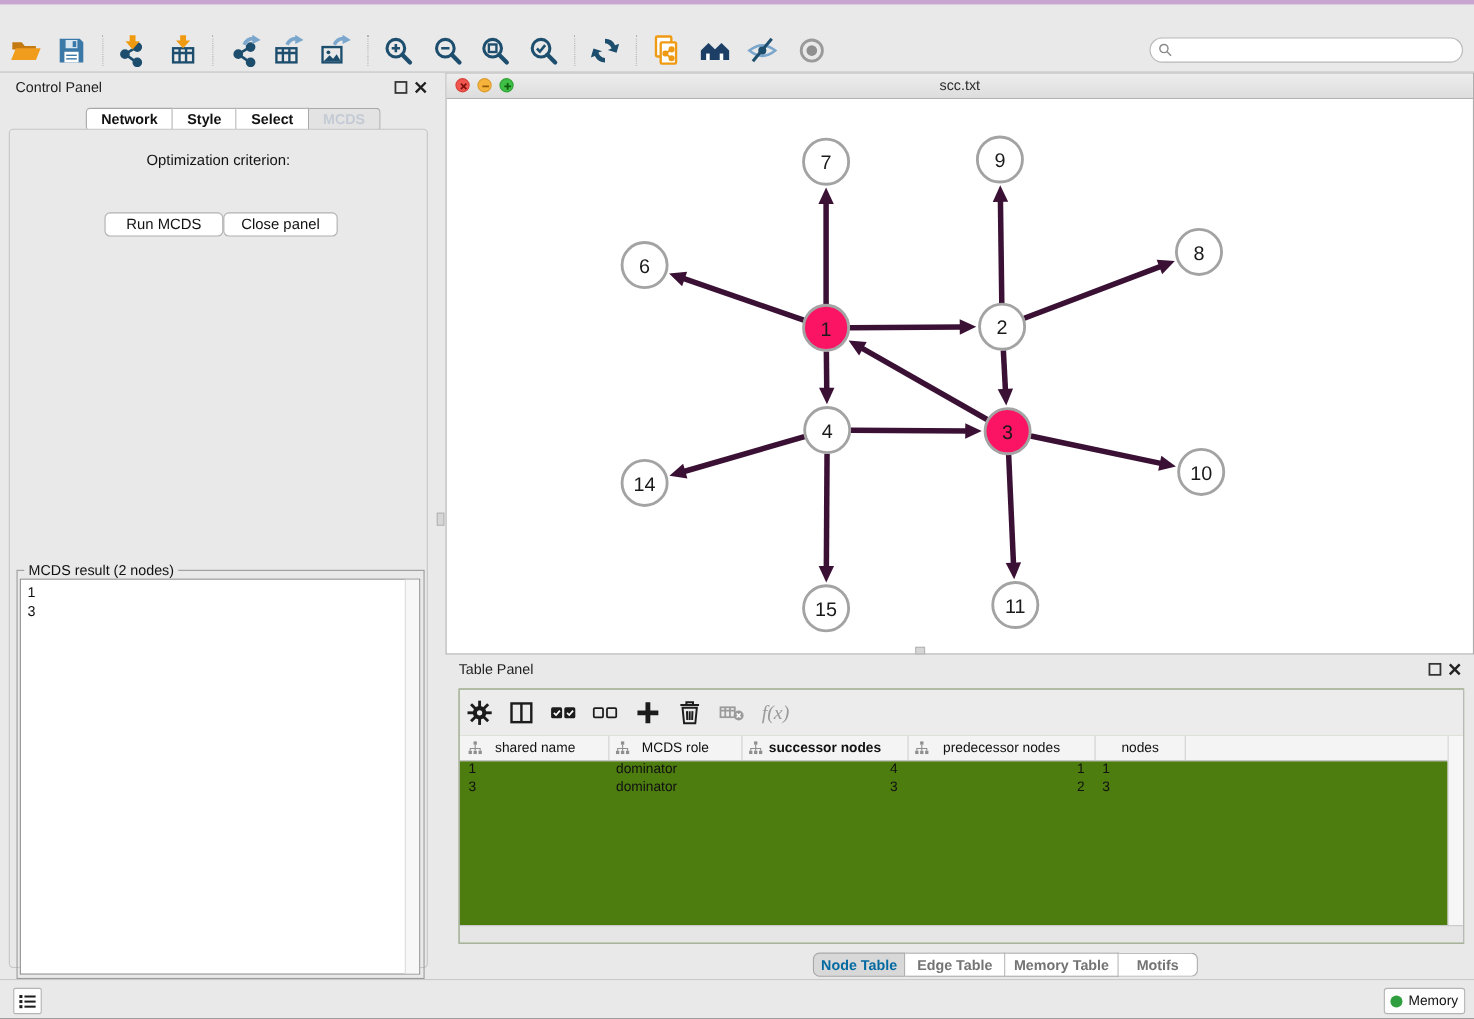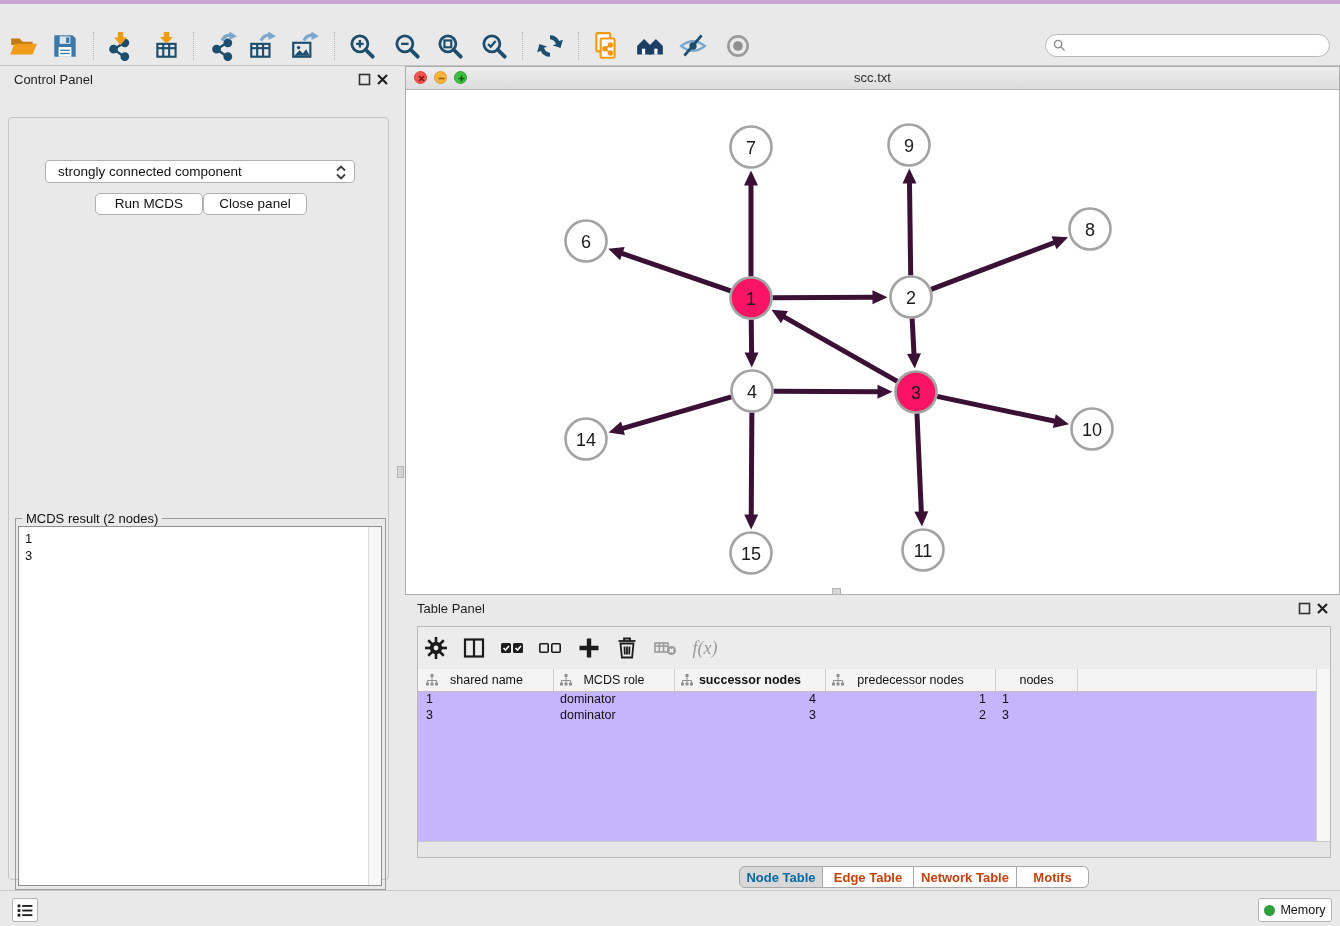--- a/index.html
+++ b/index.html
@@ -52,38 +52,38 @@
   #net-titlebar{position:absolute;left:0;top:0;right:0;height:22px;background:linear-gradient(#ededed,#dddddd);
        border-bottom:1px solid #b3b3b3;}
   #net-title{width:100%;text-align:center;line-height:22px;font-size:13px;color:#2b2b2b;}
   .tl{position:absolute;top:4px;width:13px;height:13px;border-radius:50%;box-sizing:border-box;}
   .tl svg{position:absolute;left:0;top:0;width:13px;height:13px;}
 
   .splitter-handle{background:#d6d6d6;border:1px solid #b5b5b5;box-sizing:border-box;}
 
   
   #table-panel{left:405px;top:595px;width:935px;height:295px;}
-  #tbl-box{position:absolute;left:12px;top:31px;width:914px;height:232px;border:1px solid #b9b9b9;background:#c4b5fd;box-sizing:border-box;}
+  #tbl-box{position:absolute;left:12px;top:31px;width:914px;height:232px;border:1px solid #b9b9b9;background:#4d7c0f;box-sizing:border-box;}
   #tbl-toolbar{position:absolute;left:0;top:0;right:0;height:42px;background:#ececec;}
   .tpi{position:absolute;top:8px;width:26px;height:26px;}
   .tpi svg{width:26px;height:26px;display:block;}
   .tpi.fx{font-family:"Liberation Serif",serif;font-style:italic;font-size:18px;color:#9b9b9b;line-height:26px;}
   #tbl-header{position:absolute;left:0;top:42px;right:13px;height:22px;background:#f4f4f4;border-bottom:1px solid #c0c0c0;
        display:flex;padding-left:2px;}
   .th{position:relative;height:22px;border-right:1px solid #d0d0d0;box-sizing:border-box;
       font-size:12.5px;color:#111;text-align:center;line-height:22px;}
   .th svg{position:absolute;left:5px;top:4px;width:14px;height:14px;}
   #tbl-rows{position:absolute;left:0;top:64px;right:13px;}
   .tr{display:flex;height:16px;padding-left:2px;}
   .td{font-size:12.5px;color:#111;line-height:16px;box-sizing:border-box;padding:0 10px 0 6px;}
   #tbl-vscroll{position:absolute;right:0;top:42px;bottom:15px;width:13px;background:#f6f6f6;border-left:1px solid #d5d5d5;}
   #tbl-hscroll{position:absolute;left:0;right:0;bottom:0;height:15px;background:#e6e6e6;border-top:1px solid #c8c8c8;}
   #table-tabs{position:absolute;left:286px;top:271px;display:flex;}
   .btab{height:22px;line-height:22px;text-align:center;background:#fff;border:1px solid #a8a8a8;border-left:none;
-        font-size:13px;font-weight:bold;color:#c2410c;box-sizing:border-box;}
+        font-size:13px;font-weight:bold;color:#737373;box-sizing:border-box;}
   .btab:first-child{border-left:1px solid #a8a8a8;border-radius:6px 0 0 6px;}
   .btab:last-child{border-radius:0 6px 6px 0;}
   .btab.sel{background:#d8d8d8;color:#0369a1;margin-left:48px;}
 
   
   #status-bar{left:0;top:890px;width:1340px;height:36px;background:#e9e9e9;border-top:1px solid #c9c9c9;box-sizing:border-box;}
   #list-btn{position:absolute;left:12px;top:7px;width:26px;height:24px;background:#fdfdfd;border:1px solid #b4b4b4;border-radius:2px;box-sizing:border-box;}
   #memory-btn{position:absolute;right:8px;top:7px;width:74px;height:24px;background:#fdfdfd;border:1px solid #b4b4b4;border-radius:3px;
       box-sizing:border-box;display:flex;align-items:center;justify-content:center;gap:5px;font-size:12.5px;color:#111;}
   #memory-dot{width:11px;height:11px;border-radius:50%;}
@@ -259,29 +259,29 @@
 
   <div id="control-panel" class="abs">
     <div class="panel-title abs" style="left:14px;top:6px">Control Panel</div>
     <svg class="winbtn" style="left:358px;top:7px" viewBox="0 0 13 13">
         <rect x="1.5" y="1.5" width="10" height="10" fill="none" stroke="#333" stroke-width="1.6"></rect>
       </svg>
     <svg class="winbtn" style="left:376px;top:7px" viewBox="0 0 13 13">
         <path d="M2 2 L11 11 M11 2 L2 11" stroke="#222" stroke-width="2.2"></path>
       </svg>
 
+    <div id="cp-tabs" class="tabs-row" style="left:78px;top:32px">
+        <div class="tab">Network</div>
+        <div class="tab">Style</div>
+        <div class="tab">Select</div>
+        <div class="tab sel">MCDS</div>
+      </div>
 
     <div id="cp-body" class="abs" style="top:51px">
-      <div id="criterion-select" class="abs">
-        <span>strongly connected component</span>
-        <svg width="14" height="17" viewBox="0 0 14 17">
-            <path d="M3 6.5 L7 2.5 L11 6.5" stroke="#3c3c3c" stroke-width="1.8" fill="none"></path>
-            <path d="M3 10.5 L7 14.5 L11 10.5" stroke="#3c3c3c" stroke-width="1.8" fill="none"></path>
-          </svg>
-      </div>
+      <div id="opt-label" class="abs">Optimization criterion:</div>
       <div class="cp-btn" style="left:86px;width:108px">Run MCDS</div>
       <div class="cp-btn" style="left:194px;width:104px">Close panel</div>
 
       <div id="result-group" class="abs">
         <div id="result-legend">MCDS result (2 nodes)</div>
         <div id="result-text">
           <pre id="mcds-lines">1
 3</pre>
           <div id="result-scroll"></div>
         </div>
@@ -544,21 +544,21 @@
             <div class="td" style="width: 82px; text-align: left;">3</div>
           </div>
         </div>
       <div id="tbl-vscroll"></div>
       <div id="tbl-hscroll"></div>
     </div>
 
     <div id="table-tabs">
         <div class="btab sel" style="width: 84px;">Node Table</div>
         <div class="btab" style="width: 91px;">Edge Table</div>
-        <div class="btab" style="width: 103px;">Network Table</div>
+        <div class="btab" style="width: 103px;">Memory Table</div>
         <div class="btab" style="width: 72px;">Motifs</div>
       </div>
   </div>
 
   <div id="status-bar" class="abs">
     <div id="list-btn">
       <svg viewBox="0 0 26 24">
           <g fill="#1c1c1c">
             <rect x="5" y="6" width="3" height="3"></rect>
             <rect x="5" y="11" width="3" height="3"></rect>

